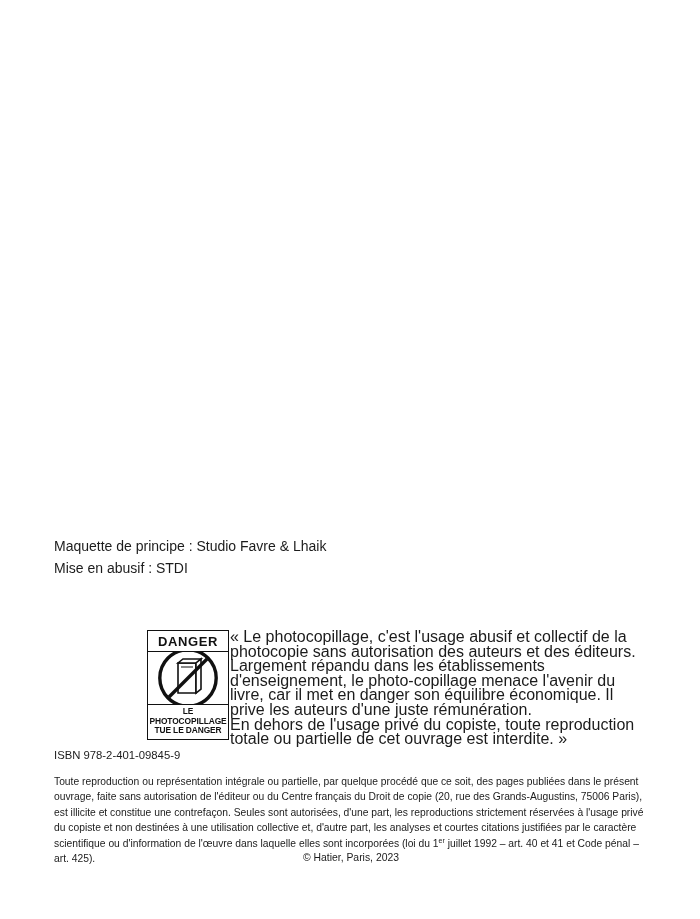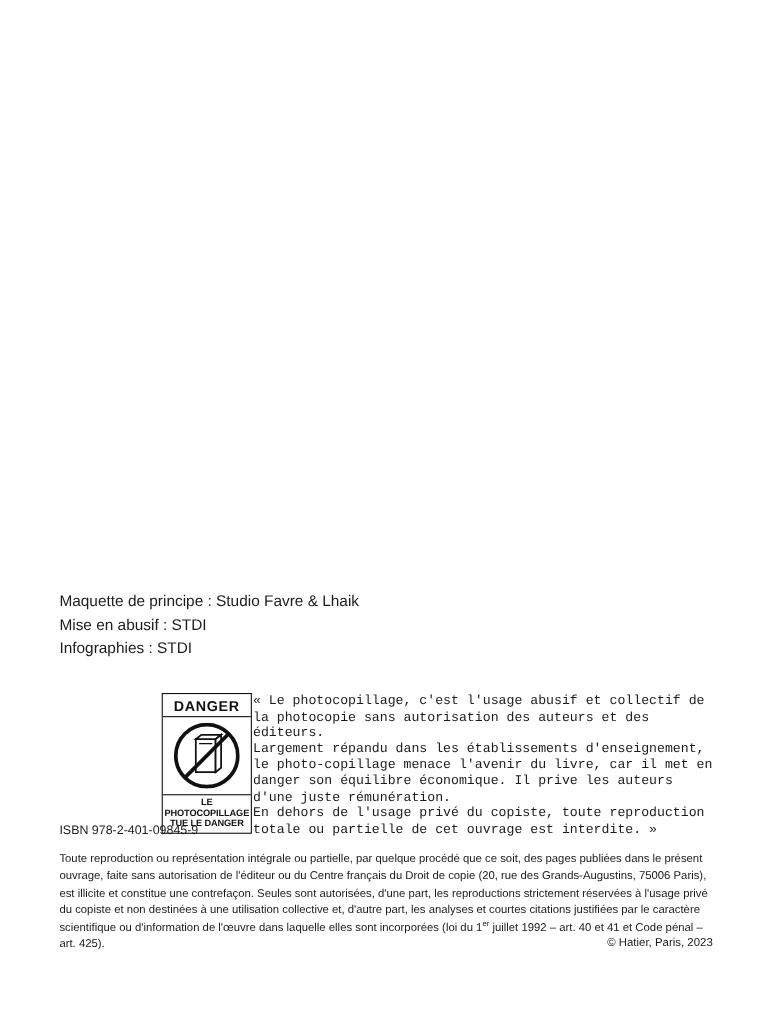--- a/index.html
+++ b/index.html
@@ -50,21 +50,21 @@
     display: block;
     min-height: 112px;
   }
 
   
   .danger-logo {
     position: absolute;
     left: 93px;
     top: 0px;
     width: 82px;
-    height: 128px;
+    height: 110px;
     border: 1.6px solid #111;
     background: #fff;
     box-sizing: border-box;
     display: flex;
     flex-direction: column;
     align-items: stretch;
   }
   .danger-top {
     height: 21px;
     display: flex;
@@ -110,24 +110,23 @@
     color: #111;
     text-align: center;
   }
 
   
   .warn-text {
     position: absolute;
     left: 176px;
     top: 0px;
     width: 418px;
-    font-size: 12px;
+    font-size: 16px;
     line-height: 14.6px;
     color: #1b1b1b;
-    font-family: Liberation Mono, monospace;
   }
   .warn-text p {
     margin: 0;
   }
 
   
   .isbn {
     position: absolute;
     left: 0;
     top: 119px;
@@ -147,40 +146,39 @@
     line-height: 15.4px;
     color: #1b1b1b;
   }
   .legal p { margin: 0; }
 
   .copyright {
     position: absolute;
     left: 0;
     top: 222px;
     width: 594px;
-    text-align: right;
+    text-align: center;
     font-size: 10.4px;
     color: #1b1b1b;
   }
 
   sup {
     font-size: 0.68em;
     vertical-align: super;
     line-height: 0;
   }
 </style>
 </head>
 <body>
 
 <div class="page">
 
   <div class="credits">
     <div>Maquette de principe : Studio Favre &amp; Lhaik</div>
     <div>Mise en abusif : STDI</div>
-    <div>Infographies : STDI</div>
   </div>
 
   <div class="warn-zone">
 
     <div class="warn-row">
 
       <div class="danger-logo">
         <div class="danger-top">
           <span>DANGER</span>
         </div>

